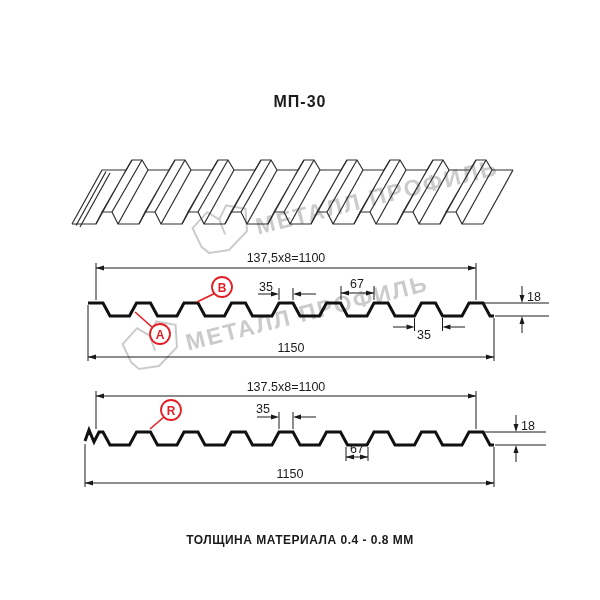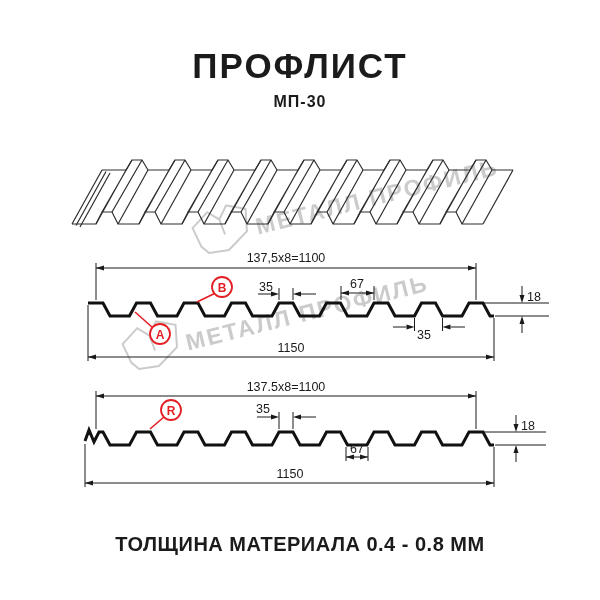--- a/index.html
+++ b/index.html
@@ -4,39 +4,38 @@
 <style>
   html,body{margin:0;padding:0;}
   body{width:600px;height:600px;background:#ffffff;overflow:hidden;
        font-family:"Liberation Sans",sans-serif;color:var(--line,#1a1a1a);}
   .stage{position:relative;width:600px;height:600px;}
   .title{position:absolute;top:46px;left:0;width:600px;text-align:center;
          font-size:35px;font-weight:bold;letter-spacing:2px;color:#1b1b1b;}
   .subtitle{position:absolute;top:93px;left:0;width:600px;text-align:center;
          font-size:16px;font-weight:bold;letter-spacing:1px;color:#1b1b1b;}
   .footer{position:absolute;top:533px;left:0;width:600px;text-align:center;
-         font-size:20px;font-weight:bold;letter-spacing:0.5px;color:#1b1b1b;}
+         font-size:12px;font-weight:bold;letter-spacing:0.5px;color:#1b1b1b;}
   svg{position:absolute;top:0;left:0;}
   .thin{stroke:var(--line,#1a1a1a);stroke-width:1;fill:none;}
   .profile{stroke:#111;stroke-width:3;fill:none;stroke-linejoin:miter;}
   .sheet{stroke:#2e2e2e;stroke-width:1.2;fill:none;}
   .arr{fill:var(--line,#1a1a1a);stroke:none;}
   .dimtxt{font-size:12.5px;fill:#1b1b1b;}
   .marker-circle{fill:#ffffff;stroke:var(--accent,#e31e24);stroke-width:1.8;}
   .marker-txt{font-size:12px;font-weight:bold;fill:var(--accent,#e31e24);}
   .redline{stroke:var(--accent,#e31e24);stroke-width:1.6;}
   .wm-txt{font-size:23px;font-weight:bold;letter-spacing:2px;fill:var(--wm,#cbcbcb);}
   .wm-logo{stroke:var(--wm,#cbcbcb);stroke-width:2;fill:none;stroke-linejoin:miter;}
 </style>
 </head>
 <body>
 
 <div class="stage">
 
-  <div class="title">ПРОФЛИСТ</div>
   <div class="subtitle">МП-30</div>
 
   <svg width="600" height="600" viewBox="0 0 600 600">
 
     <g transform="translate(196,250) rotate(-14)">
       <path class="wm-logo" transform="translate(0,-38)" d="M6 36 L2 16 L20 4 L30 14 L40 2 L58 10 L54 32 L32 46 L12 44 Z M30 14 L32 30"></path>
       <text class="wm-txt" x="64" y="0">МЕТАЛЛ ПРОФИЛЬ</text>
     </g>
 
     <g transform="translate(126,366) rotate(-14)">

